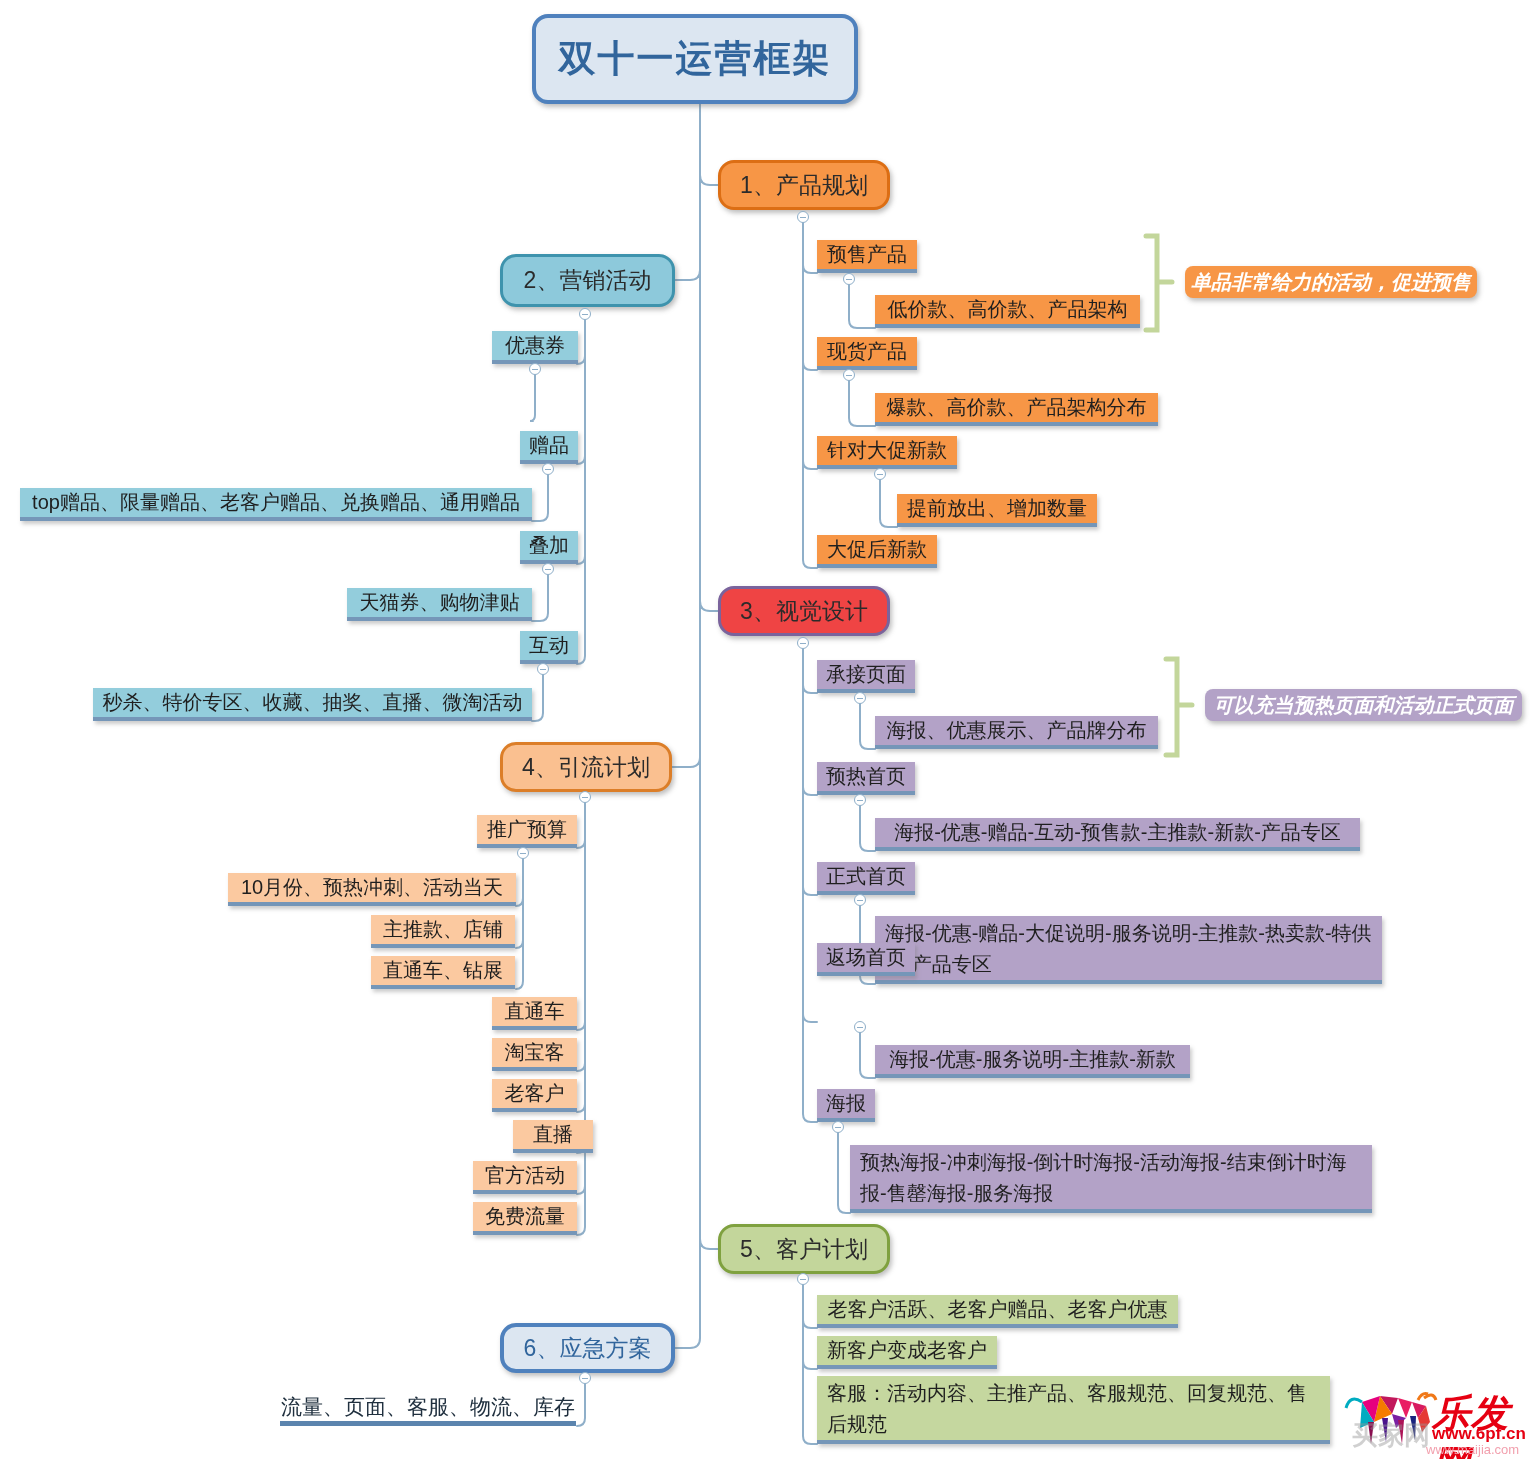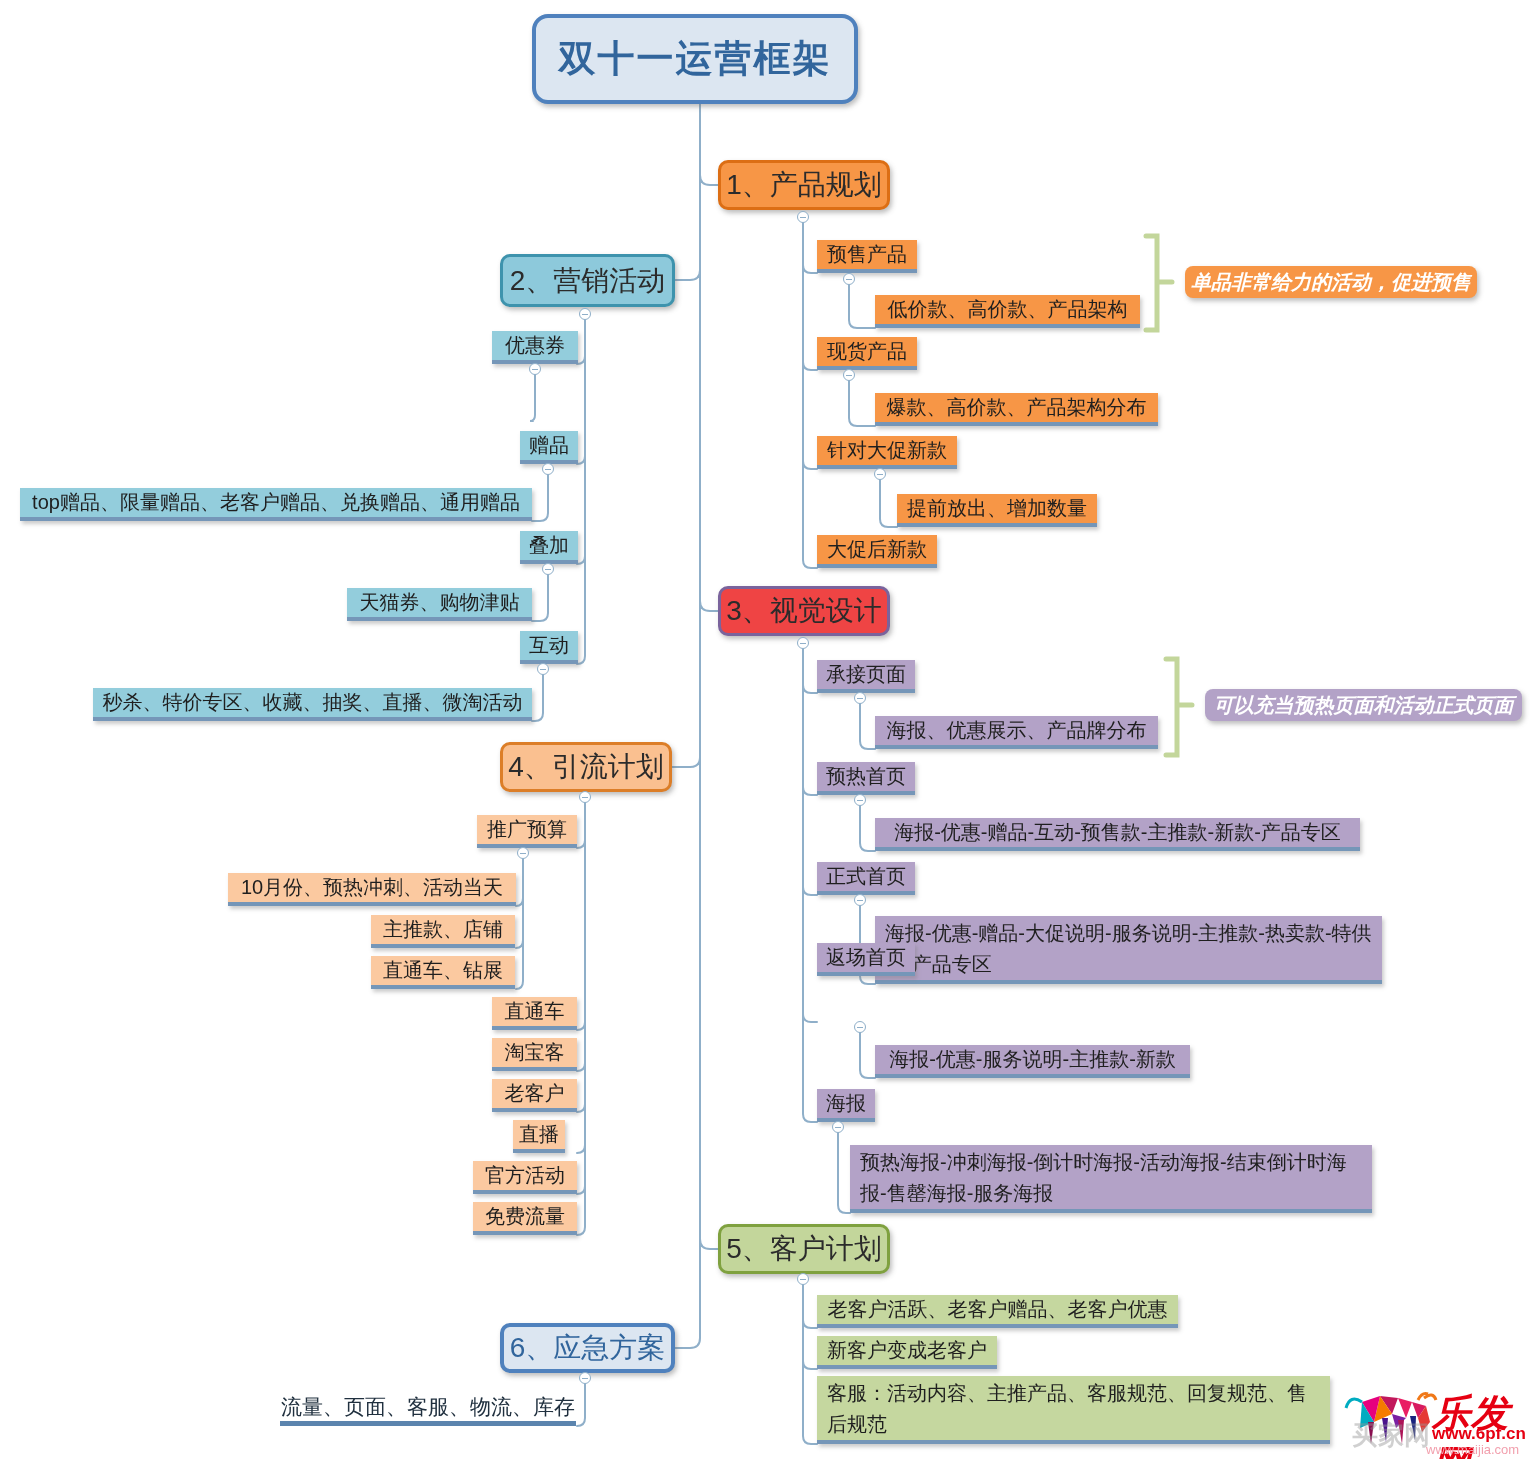--- a/index.html
+++ b/index.html
@@ -1,21 +1,21 @@
 <!DOCTYPE html>
 <html><head>
 <meta charset="utf-8">
 <style>
   html,body{margin:0;padding:0;background:#ffffff;}
   #canvas{position:relative;width:1533px;height:1459px;background:#ffffff;overflow:hidden;
           font-family:"Liberation Sans","DejaVu Sans",sans-serif;}
   svg.links{position:absolute;left:0;top:0;}
   .n{position:absolute;box-sizing:border-box;display:flex;align-items:center;justify-content:center;
      white-space:nowrap;}
-  .main{border-radius:10px;font-size:28px;color:#2b2b2b;
+  .main{border-radius:16px;font-size:23px;color:#2b2b2b;
         box-shadow:2px 3px 5px rgba(110,110,110,.45);}
   .root{border-radius:16px;font-size:37px;font-weight:bold;color:#31659C;letter-spacing:2px;}
   .row{border-bottom:4px solid #7596B8;font-size:20px;color:#1f1f1f;padding:0 24px;
        box-shadow:2px 3px 4px rgba(125,125,125,.4);}
   .multi{white-space:normal;justify-content:flex-start;align-items:flex-start;text-align:left;
          line-height:31px;padding:2px 10px;word-break:break-all;}
   .note{border-radius:8px;color:#ffffff;font-style:italic;font-weight:bold;font-size:20px;
         box-shadow:2px 3px 5px rgba(110,110,110,.45);}
   .plain{font-size:21px;color:#20303f;border-bottom:5px solid #5B84AE;}
   
@@ -134,21 +134,21 @@
   <div class="n row p multi" style="left:850px;top:1145px;width:522px;height:68px">预热海报-冲刺海报-倒计时海报-活动海报-结束倒计时海报-售罄海报-服务海报</div>
 
   <div class="n main mol" style="left:500px;top:742px;width:172px;height:50px">4、引流计划</div>
   <div class="n row ol" style="left:477px;top:815px;width:100px;height:33px">推广预算</div>
   <div class="n row ol" style="left:228px;top:873px;width:288px;height:33px">10月份、预热冲刺、活动当天</div>
   <div class="n row ol" style="left:371px;top:915px;width:144px;height:33px">主推款、店铺</div>
   <div class="n row ol" style="left:371px;top:956px;width:144px;height:33px">直通车、钻展</div>
   <div class="n row ol" style="left:492px;top:997px;width:85px;height:33px">直通车</div>
   <div class="n row ol" style="left:492px;top:1038px;width:85px;height:33px">淘宝客</div>
   <div class="n row ol" style="left:492px;top:1079px;width:85px;height:33px">老客户</div>
-  <div class="n row ol" style="left:513px;top:1120px;width:52px;height:33px">直播</div>
+  <div class="n row ol" style="left:513px;top:1120px;width:80px;height:33px">直播</div>
   <div class="n row ol" style="left:473px;top:1161px;width:104px;height:33px">官方活动</div>
   <div class="n row ol" style="left:473px;top:1202px;width:104px;height:33px">免费流量</div>
 
   <div class="n main mg" style="left:718px;top:1224px;width:172px;height:50px">5、客户计划</div>
   <div class="n row g" style="left:817px;top:1295px;width:361px;height:33px">老客户活跃、老客户赠品、老客户优惠</div>
   <div class="n row g" style="left:817px;top:1336px;width:180px;height:33px">新客户变成老客户</div>
   <div class="n row g multi" style="left:817px;top:1376px;width:513px;height:68px">客服：活动内容、主推产品、客服规范、回复规范、售后规范</div>
 
   <div class="n main mb" style="left:500px;top:1323px;width:175px;height:50px">6、应急方案</div>
   <div class="n plain" style="left:280px;top:1393px;width:296px;height:33px">流量、页面、客服、物流、库存</div>

